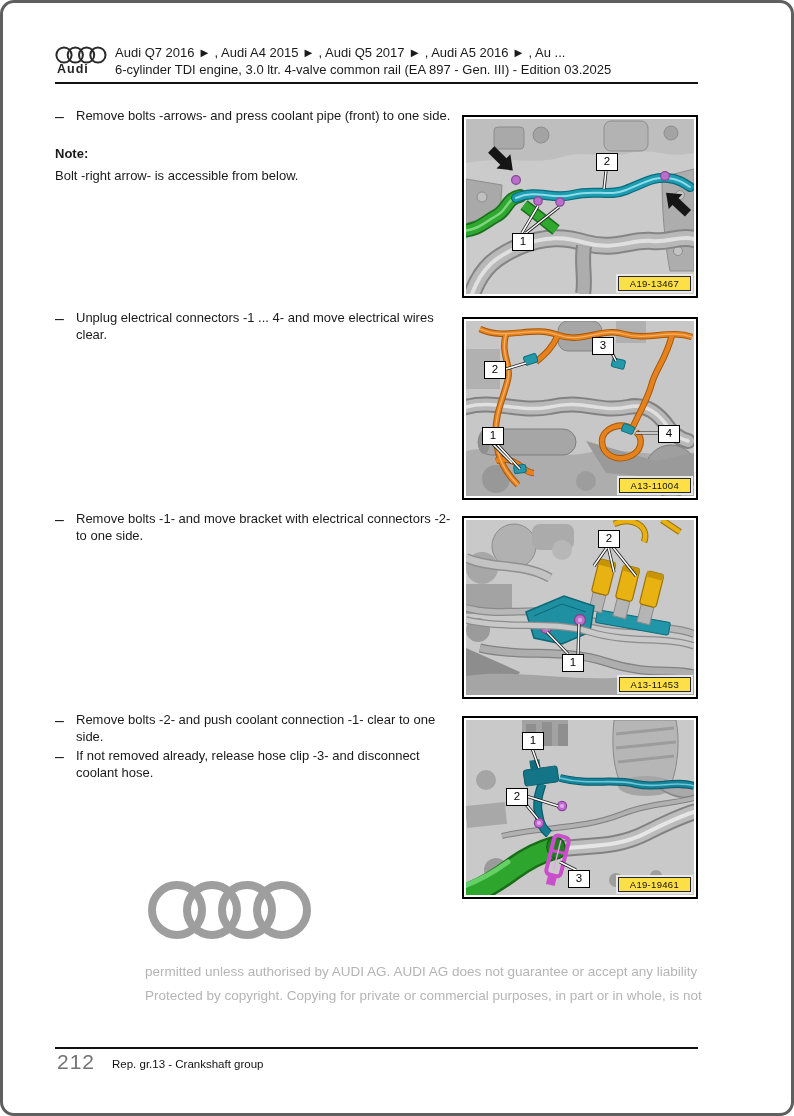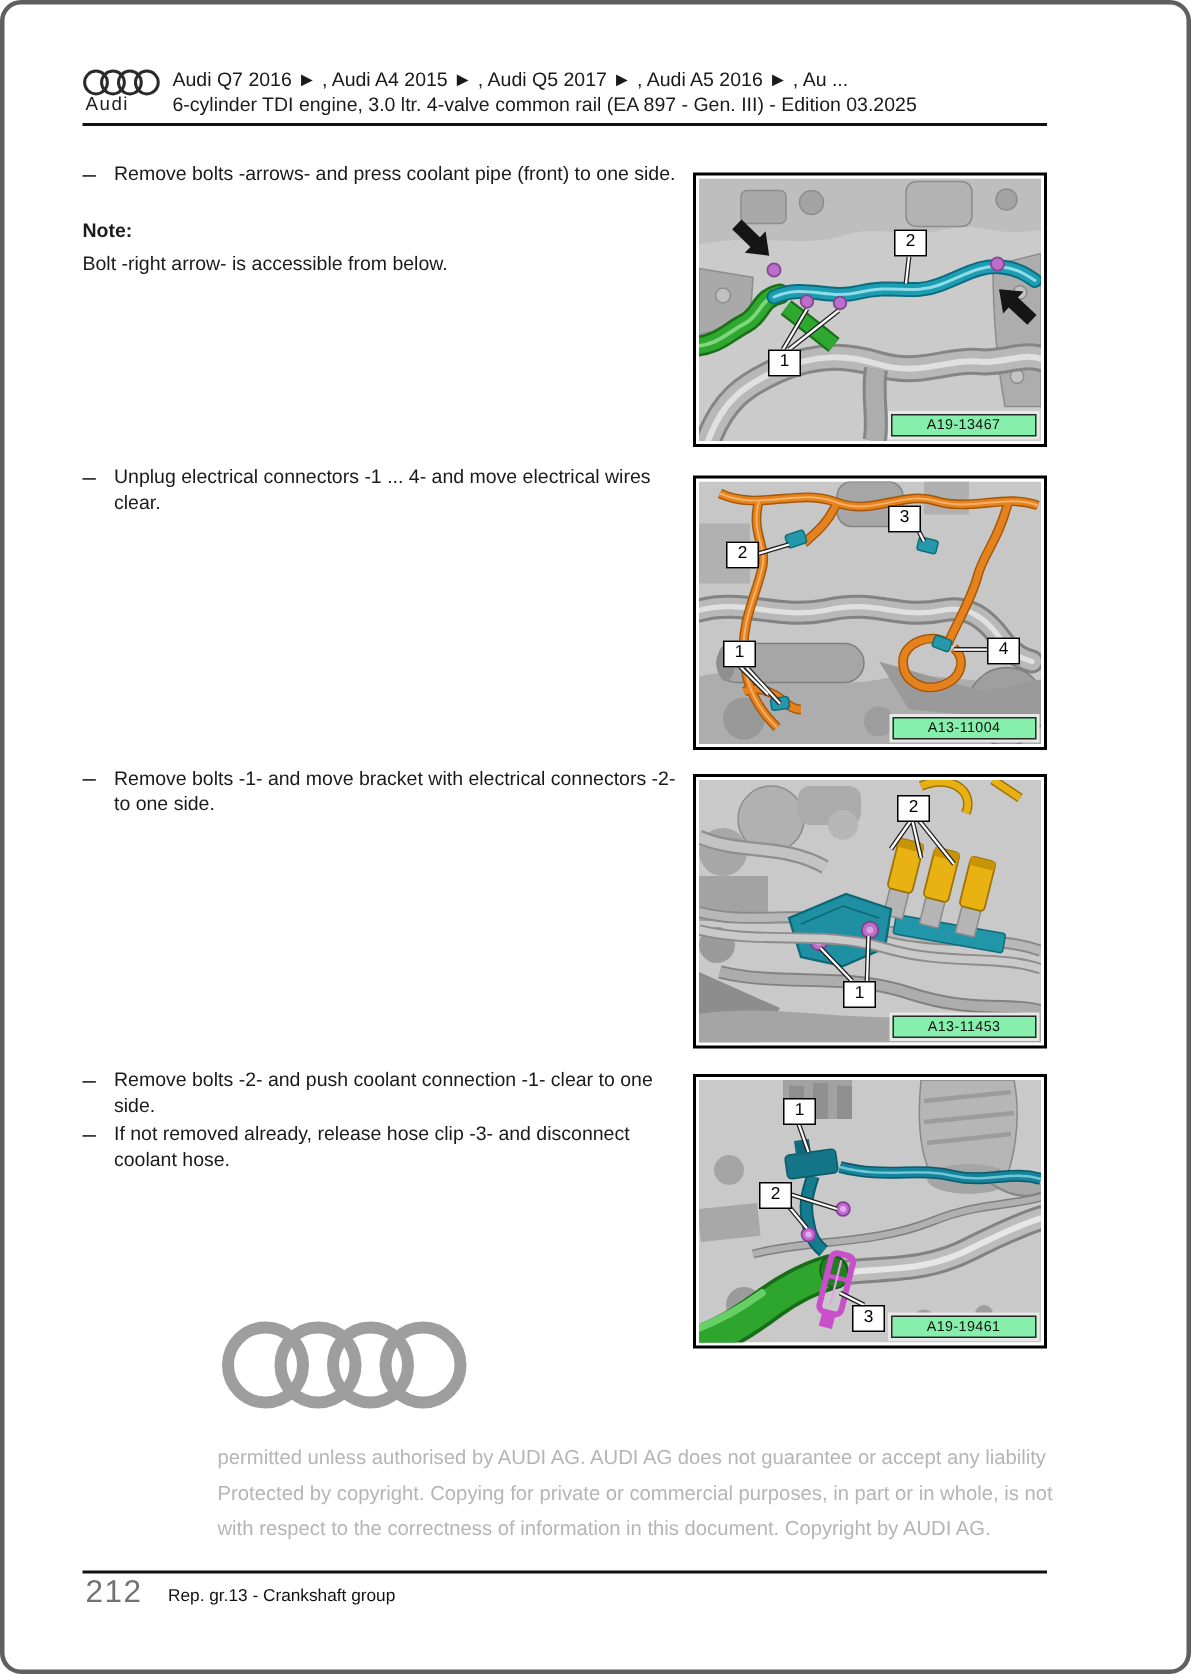--- a/index.html
+++ b/index.html
@@ -2,39 +2,39 @@
 <html><head>
 <meta charset="utf-8">
 <style>
   html,body{margin:0;padding:0;background:#ffffff;}
   .page{position:relative;width:794px;height:1116px;background:#fff;overflow:hidden;
         font-family:"Liberation Sans","DejaVu Sans",sans-serif;color:#1a1a1a;}
   .page-border{position:absolute;inset:0;border:3px solid #5f5f5f;border-radius:14px;pointer-events:none;}
 
   
   .logo-rings{position:absolute;left:55px;top:45px;}
-  .logo-word{position:absolute;left:57px;top:62px;font-size:12.5px;font-weight:400;letter-spacing:1px;color:#222;}
+  .logo-word{position:absolute;left:57px;top:62px;font-size:12.5px;font-weight:700;letter-spacing:1px;color:#222;}
   .hdr-models{position:absolute;left:115px;top:45px;font-size:13px;white-space:nowrap;}
   .hdr-engine{position:absolute;left:115px;top:62px;font-size:13px;white-space:nowrap;}
   .hdr-rule{position:absolute;left:55px;top:82px;width:643px;height:2px;background:#111;}
 
   
   .step{position:absolute;left:55px;width:402px;}
   .step .dash{position:absolute;left:0;top:0;}
   .step .stext{margin-left:21px;width:378px;font-size:13px;line-height:16.5px;}
   .plain{position:absolute;left:55px;width:402px;font-size:13px;line-height:16.5px;}
   .bold{font-weight:700;}
 
   
   .figure{position:absolute;left:462px;width:236px;height:183px;border:2px solid #000;background:#fff;padding:2px;box-sizing:border-box;}
   .figure svg{display:block;width:228px;height:175px;}
   .callout{position:absolute;width:20px;height:16px;background:#fff;border:1.3px solid #000;
            font-size:11.5px;line-height:15px;text-align:center;color:#000;}
-  .figcode{position:absolute;right:5px;bottom:5px;background:#86efac;border:1px solid #2a2a2a;
-           box-shadow:0 0 0 2px #e8e8e8;padding:0 23px;font-size:9.5px;line-height:13px;letter-spacing:.3px;color:#111;}
+  .figcode{position:absolute;right:5px;bottom:5px;background:#fde047;border:1px solid #2a2a2a;
+           box-shadow:0 0 0 2px #e8e8e8;padding:0 11px;font-size:9.5px;line-height:13px;letter-spacing:.3px;color:#111;}
 
   
   .watermark{position:absolute;left:148px;top:876px;}
   .copyright{position:absolute;left:145px;top:960px;color:#b5b5b5;font-size:13.5px;line-height:23.5px;}
 
   
   .ftr-rule{position:absolute;left:55px;top:1047px;width:643px;height:2px;background:#111;}
   .ftr-page{position:absolute;left:57px;top:1050px;font-size:21px;letter-spacing:1px;color:#737373;}
   .ftr-group{position:absolute;left:112px;top:1058px;font-size:11.5px;font-weight:400;color:#111;}
 </style>
@@ -347,19 +347,18 @@
       <circle cx="29" cy="34" r="25"></circle>
         <circle cx="64" cy="34" r="25"></circle>
       <circle cx="99" cy="34" r="25"></circle>
         <circle cx="134" cy="34" r="25"></circle>
     </g>
   </svg>
 
   <div class="copyright">
     <div>permitted unless authorised by AUDI AG. AUDI AG does not guarantee or accept any liability</div>
     <div>Protected by copyright. Copying for private or commercial purposes, in part or in whole, is not</div>
-    <div>with respect to the correctness of information in this document. Copyright by AUDI AG.</div>
   </div>
 
   <div class="ftr-rule"></div>
   <div class="ftr-page">212</div>
   <div class="ftr-group">Rep. gr.13 - Crankshaft group</div>
 </div>
 
 </body></html>

